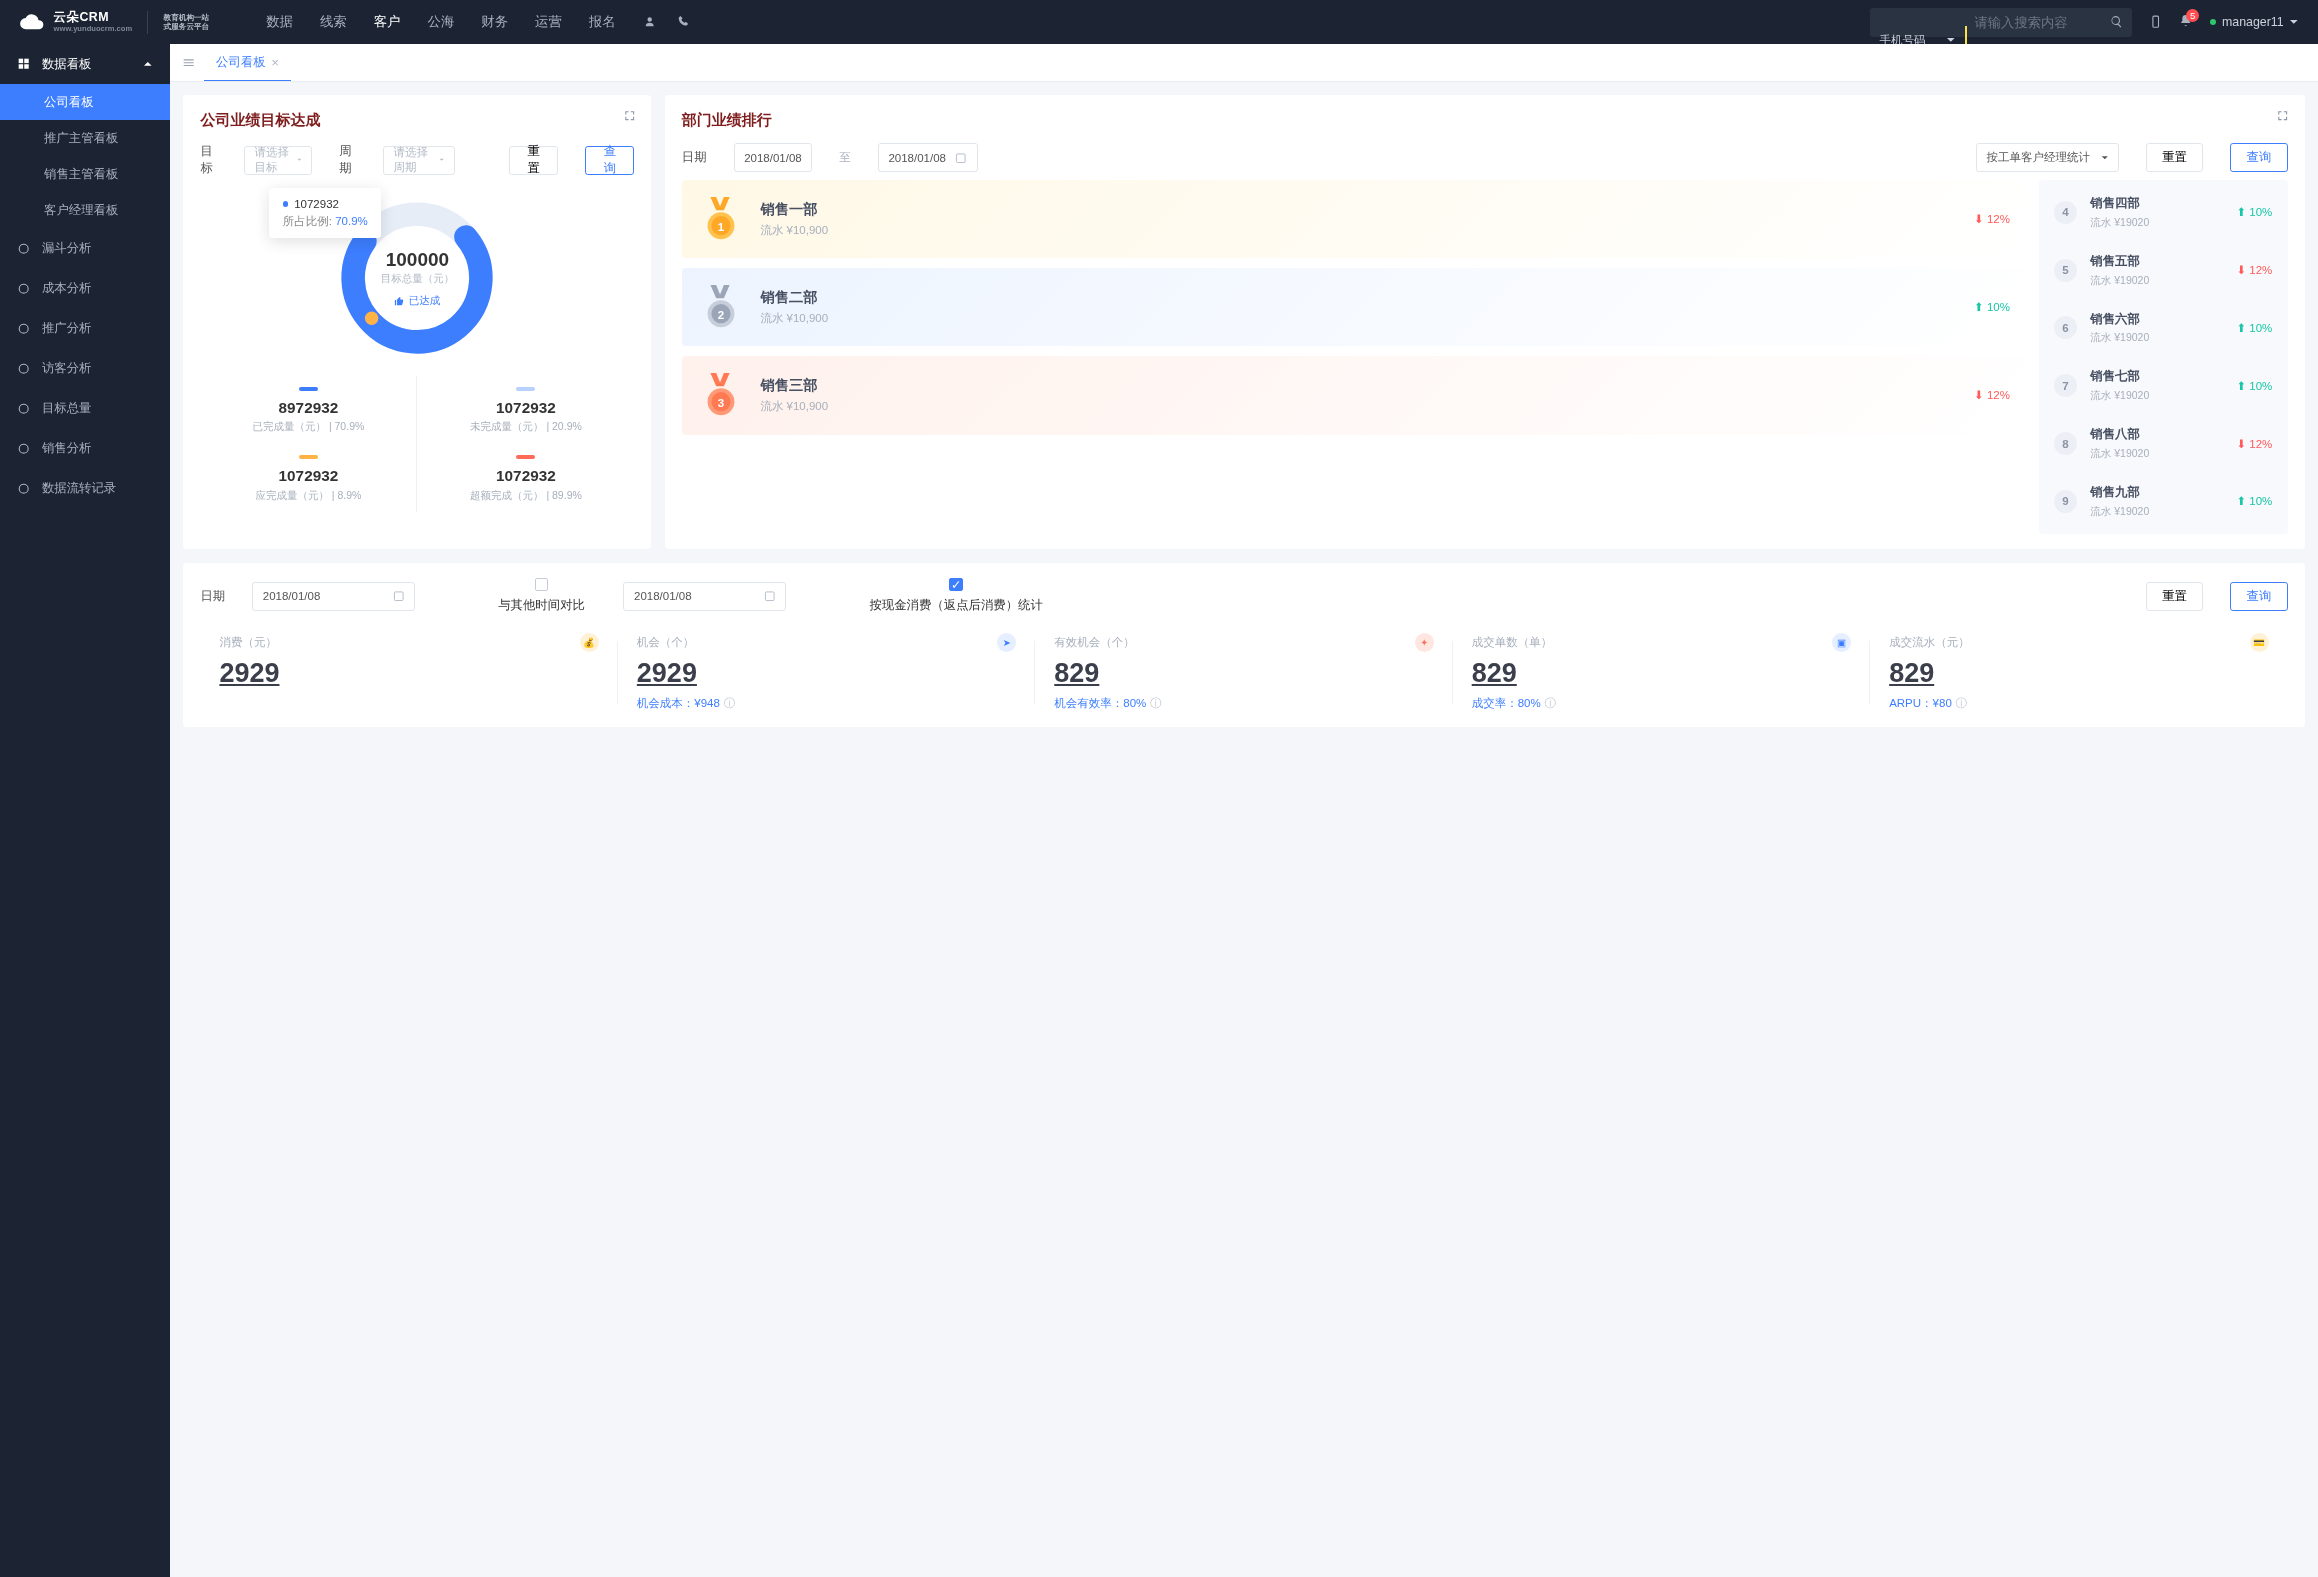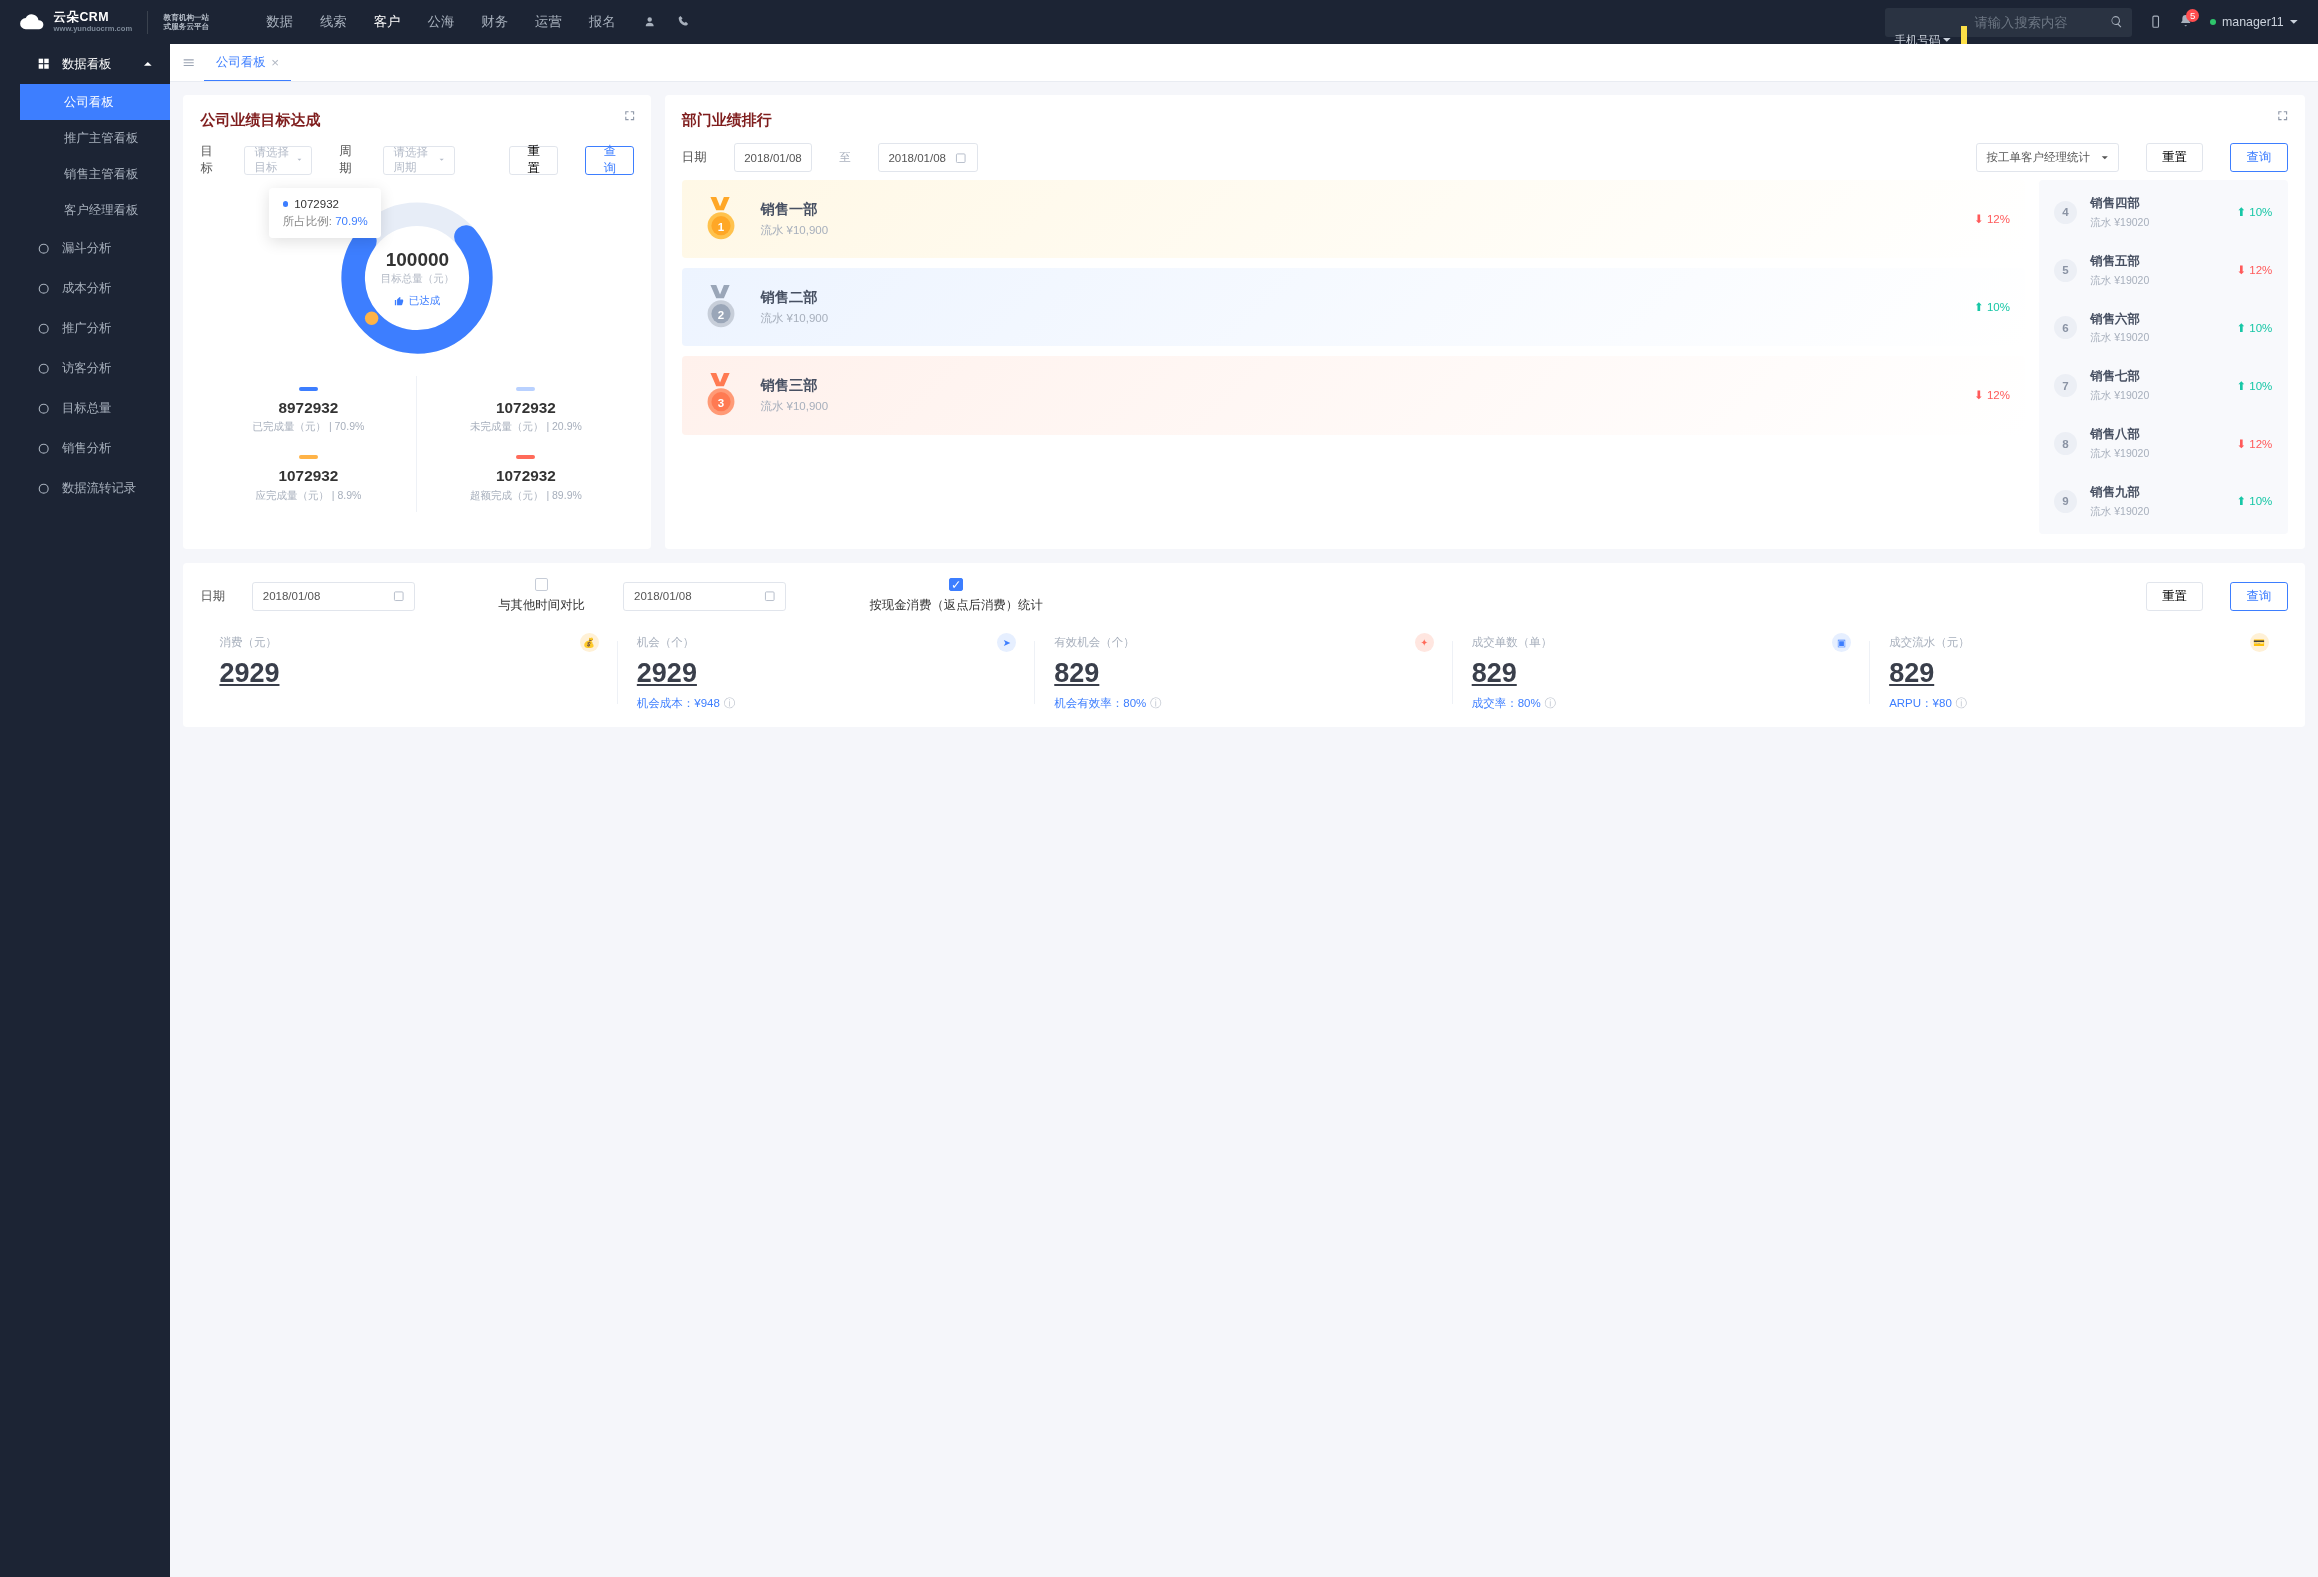--- a/index.html
+++ b/index.html
@@ -13,32 +13,32 @@
 .logo-main { font-size: 12.4px; letter-spacing:0.5px; }
 .logo-sub { font-size: 7.6px; color:#7c8897; margin-top:1.9px;}
 .logo-divider{ width:1px; height:23px; background:#3a424e; margin:0 7.6px;}
 .logo-right{ font-size:7.6px; color:#b5bdc8; line-height:1.2;}
 .topnav { display: flex; gap: 27px; margin-left: 57px; }
 .topnav a { color: #a8b1bd; cursor: pointer; font-size:13.4px;}
 .topnav a.active { color: #fff; }
 .top-icons{ display:flex; gap:21px; margin-left:27px; color:#a8b1bd;}
 .header-right { margin-left: auto; display: flex; align-items: center; gap: 17px; }
 .search-combo{ display:flex; align-items:center; background:#2a3342; border-radius:2.9px; height:29px;}
-.search-sel{ padding:0 9.6px; color:#cbd2dc; display:flex; align-items:center; gap:1px; font-size:11.5px; border-right:6px solid #fde047; height:100%;margin-top:36px;}
+.search-sel{ padding:0 9.6px; color:#cbd2dc; display:flex; align-items:center; gap:20px; font-size:11.5px; border-right:2px solid #fde047; height:100%;margin-top:36px;}
 .search-input{ background:transparent; border:none; outline:none; color:#cbd2dc; padding:0 7.6px; width:134px;}
 .search-input::placeholder{color:#6c7683;}
 .search-btn{ width:31px; display:flex; align-items:center; justify-content:center; color:#a8b1bd; cursor:pointer;}
 .bell{ position:relative; color:#a8b1bd;}
 .bell .badge{ position:absolute; top:-4.8px; right:-6.7px; background:#ff4d4f; color:#fff; font-size:9.6px; border-radius:50%; width:13.4px; height:13.4px; display:flex; align-items:center; justify-content:center;}
 .user{ display:flex; align-items:center; gap:5.7px; color:#cbd2dc; font-size:12.4px;}
 .user .dot{ width:6.7px; height:6.7px; border-radius:50%; background:#2ec56b;}
 
 
 .layout { display: flex; height: calc(100vh - 44px); }
-.sidebar { width: 170px; background: #1c2434; color: #a8b1bd; overflow-y:auto; flex-shrink:0;padding-left:20px;}
+.sidebar { width: 170px; background: #1c2434; color: #a8b1bd; overflow-y:auto; flex-shrink:0;}
 .side-group { padding: 11.5px 17px; display: flex; align-items: center; gap: 11.5px; cursor: pointer; font-size:12.4px;}
 .side-group.lead{ color:#fff; }
 .side-group svg{ width:13.4px; height:13.4px; fill:#a8b1bd; flex-shrink:0;}
 .side-group.lead svg{ fill:#fff;}
 .side-sub{ padding: 9.6px 17px 9.6px 44px; cursor:pointer; font-size:12.4px;}
 .side-sub.active{ background:#3d7eff; color:#fff;}
 .side-group .caret{ margin-left:auto;}
 
 
 .main{ flex:1; overflow-y:auto; background:#f5f6fa;}

